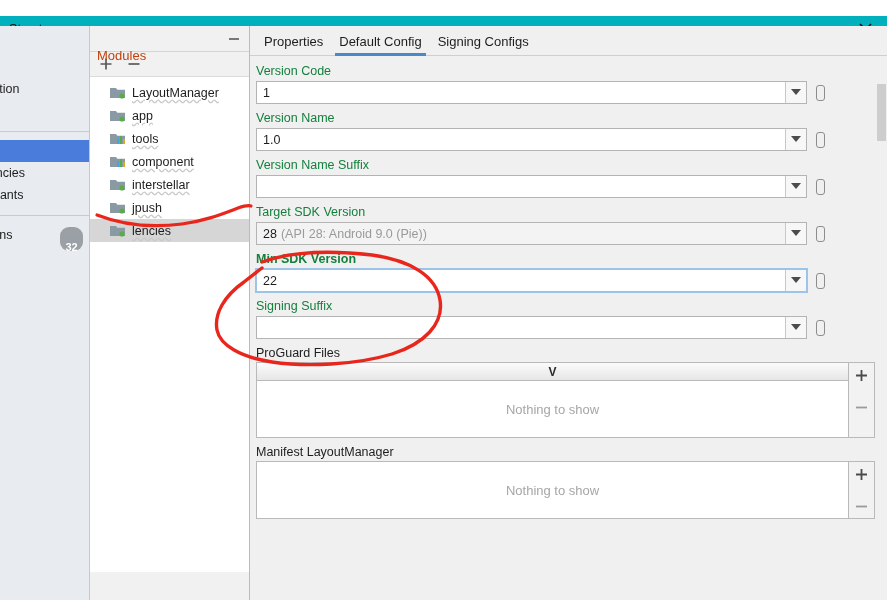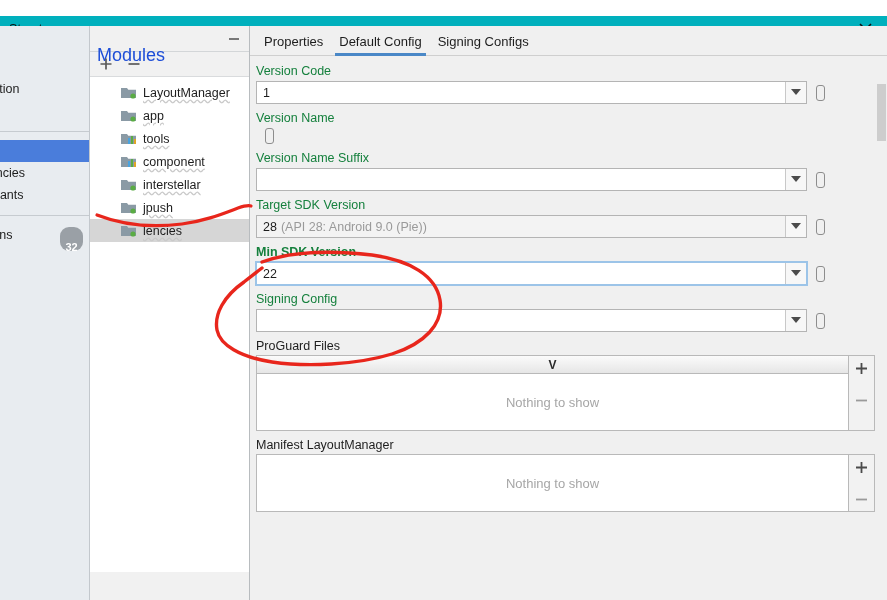--- a/index.html
+++ b/index.html
@@ -58,35 +58,35 @@
   .modules {
     position: absolute; left: 90px; top: 26px; width: 160px; height: 574px;
     background: #f1f1f1;
     border-right: 1px solid #b8bcbf;
   }
   .modules-header {
     height: 26px; display: flex; align-items: center;
     border-bottom: 1px solid #d3d6d8;
     background: #f1f1f1;
   }
-  .modules-header .label { margin-left: 7px; font-size: 18px; color: #1d4ed8; margin-top: 33px; }
+  .modules-header .label { margin-left: 7px; font-size: 13px; color: #c2410c; margin-top: 33px; }
   .modules-header .minimize {
     margin-left: auto; margin-right: 8px; width: 14px; height: 14px;
     display: flex; align-items: center; justify-content: center; cursor: pointer;
   }
   .modules-toolbar {
     height: 25px; display: flex; align-items: center;
     background: #f1f1f1; border-bottom: 1px solid #d9dbdd;
     padding-left: 8px; gap: 12px;
   }
   .tbtn { width: 16px; height: 16px; display: flex; align-items: center; justify-content: center; cursor: pointer; }
   .modules-list { background: #ffffff; height: 495px; padding-top: 4px; }
   .mod-row {
     height: 23px; display: flex; align-items: center;
-    padding-left: 31px; cursor: pointer; font-size: 12.5px;
+    padding-left: 20px; cursor: pointer; font-size: 12.5px;
   }
   .mod-row.selected { background: #d6d6d6; }
   .mod-row .mod-label {
     margin-left: 6px; color: #1d1d1d;
     text-decoration: underline; text-decoration-style: wavy;
     text-decoration-color: #c9c9c9; text-underline-offset: 2px;
   }
   .ficon { width: 16px; height: 14px; position: relative; flex: 0 0 16px; }
 
   
@@ -346,20 +346,30 @@
               </svg>
             </div>
           </div>
           <div class="varicon"></div>
         </div>
       </div>
 
       <div class="field">
         <span class="flabel">Version Name</span>
         <div class="combo-row">
+          <div class="combo">
+            <div class="value">
+              <span>1.0</span>
+            </div>
+            <div class="arrow">
+              <svg width="10" height="7" viewBox="0 0 10 7">
+                <path d="M0,0 L10,0 L5,6 Z" fill="#4b4b4b"></path>
+              </svg>
+            </div>
+          </div>
           <div class="varicon"></div>
         </div>
       </div>
 
       <div class="field">
         <span class="flabel">Version Name Suffix</span>
         <div class="combo-row">
           <div class="combo">
             <div class="value">
               <span></span>
@@ -403,21 +413,21 @@
               <svg width="10" height="7" viewBox="0 0 10 7">
                 <path d="M0,0 L10,0 L5,6 Z" fill="#4b4b4b"></path>
               </svg>
             </div>
           </div>
           <div class="varicon"></div>
         </div>
       </div>
 
       <div class="field">
-        <span class="flabel">Signing Config</span>
+        <span class="flabel">Signing Suffix</span>
         <div class="combo-row">
           <div class="combo">
             <div class="value">
               <span></span>
             </div>
             <div class="arrow">
               <svg width="10" height="7" viewBox="0 0 10 7">
                 <path d="M0,0 L10,0 L5,6 Z" fill="#4b4b4b"></path>
               </svg>
             </div>

